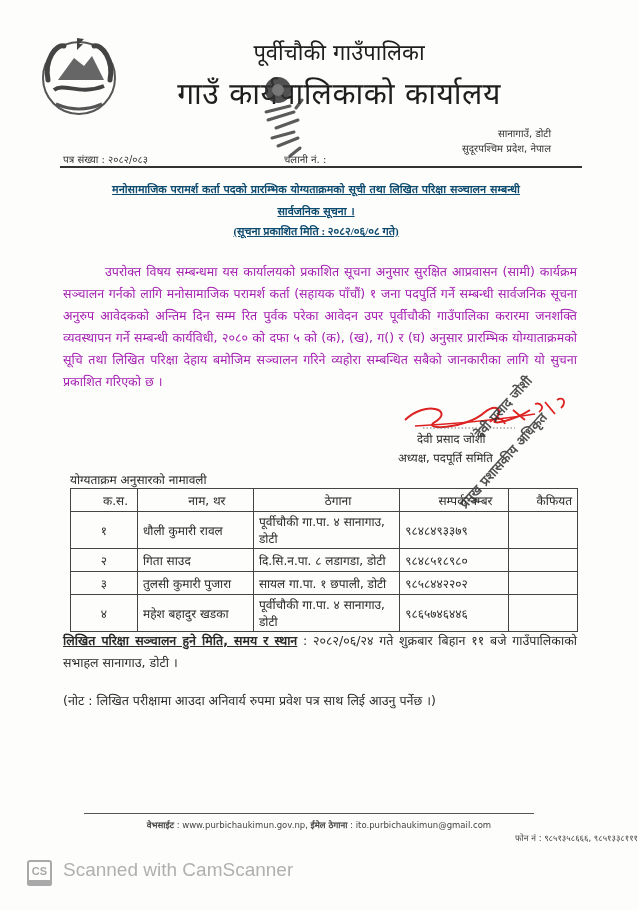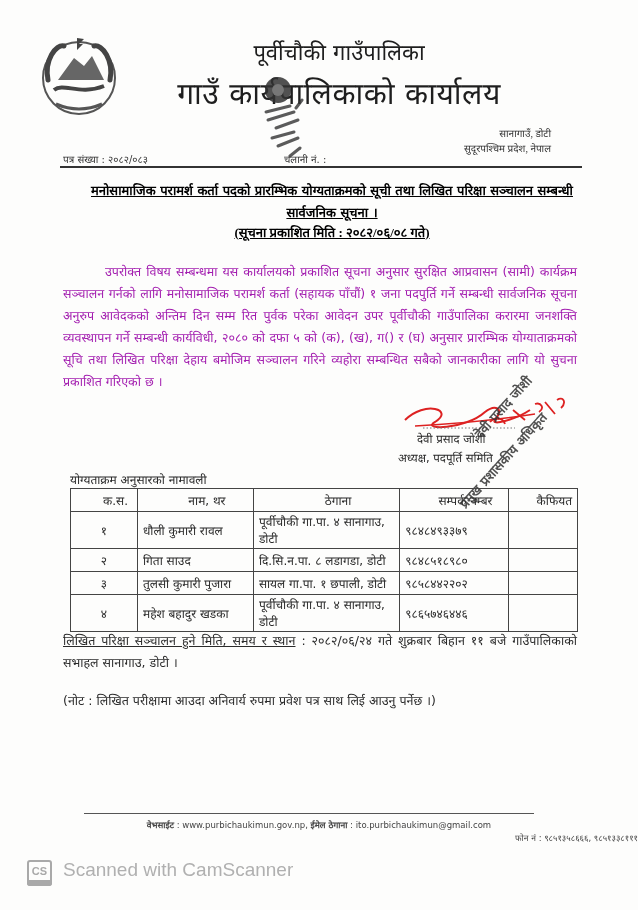--- a/index.html
+++ b/index.html
@@ -4,29 +4,29 @@
 <style>
   html, body { margin: 0; padding: 0; }
   body {
     width: 638px; height: 910px; background: #ffffff; position: relative; overflow: hidden;
     font-family: "DejaVu Sans", sans-serif; color: #2a2a2a;
   }
   .page { position: absolute; left: 0; top: 0; width: 638px; height: 910px; background: #fdfdfc; }
   .emblem { position: absolute; left: 34px; top: 30px; width: 90px; height: 90px; }
   .org-name { position: absolute; left: 0; width: 638px; text-align: center; top: 36px; font-size: 22px; color: #1e1e1e; padding-left: 40px; box-sizing: border-box; }
   .office-name { position: absolute; left: 0; width: 638px; text-align: center; top: 72px; font-size: 30px; color: #1e1e1e; padding-left: 40px; box-sizing: border-box; letter-spacing: 0.5px; }
-  .addr { position: absolute; right: 87px; text-align: left; font-size: 10px; color: #333; font-family: Liberation Serif, serif; }
+  .addr { position: absolute; right: 87px; text-align: left; font-size: 10px; color: #333; }
   .addr1 { top: 126px; }
   .addr2 { top: 141px; }
   .ref-line { position: absolute; top: 152px; font-size: 10px; color: #333; }
   .ref-left { left: 63px; }
   .ref-mid { left: 284px; }
   .rule-top { position: absolute; left: 60px; top: 166px; width: 522px; height: 2px; background: #333; }
   .seal-stamp { position: absolute; left: 250px; top: 72px; width: 70px; height: 96px; }
-  .subject { position: absolute; left: 72px; width: 520px; text-align: center; font-size: 13px; font-weight: bold; color: #000000; }
+  .subject { position: absolute; left: 56px; width: 520px; text-align: center; font-size: 11px; font-weight: bold; color: #0c4a6e; }
   .subject span { text-decoration: underline; }
   .s1 { top: 181px; }
   .s2 { top: 203px; }
   .s3 { top: 223px; font-family: Liberation Serif, serif; }
   .body-text { position: absolute; left: 63px; width: 514px; top: 261px; font-size: 12.5px; line-height: 22px; text-align: justify; color: #a21caf; }
   .body-text p { margin: 0; text-indent: 42px; }
   .signature { position: absolute; left: 395px; top: 390px; width: 180px; height: 70px; }
   .signer-name { position: absolute; left: 417px; top: 431px; font-size: 11.5px; color: #2a2a2a; }
   .signer-title { position: absolute; left: 398px; top: 450px; font-size: 11.5px; color: #2a2a2a; }
   .stamp-text { position: absolute; left: 470px; top: 430px; font-size: 13px; font-weight: bold; color: #333; transform: rotate(-48deg); transform-origin: left top; white-space: nowrap; opacity: 0.85; }
@@ -34,21 +34,21 @@
   .list-caption { position: absolute; left: 70px; top: 471px; font-size: 12px; color: #2a2a2a; }
   table.merit { position: absolute; left: 70px; top: 488px; width: 508px; border-collapse: collapse; font-size: 12px; color: #2a2a2a; }
   table.merit th, table.merit td { border: 1px solid #444; padding: 1px 5px; height: 20px; font-weight: normal; }
   table.merit th { text-align: center; padding-left: 28px; }
   table.merit td.c { text-align: center; }
   .col-sn { width: 38px; }
   .col-name { width: 120px; }
   .col-addr { width: 164px; }
   .col-phone { width: 96px; }
   .exam-info { position: absolute; left: 63px; width: 514px; top: 630px; font-size: 12.5px; line-height: 22px; text-align: justify; color: #2a2a2a; }
-  .exam-info .lbl { text-decoration: underline; }
+  .exam-info .lbl { text-decoration: underline; font-weight: bold; }
   .note { position: absolute; left: 63px; top: 692px; font-size: 12.5px; color: #2a2a2a; }
   .rule-bottom { position: absolute; left: 84px; top: 813px; width: 450px; height: 1px; background: #555; }
   .footer1 { position: absolute; left: 0; width: 638px; text-align: center; top: 819px; font-size: 8.5px; color: #444; box-sizing: border-box; }
   .footer1 b { font-weight: bold; }
   .footer2 { position: absolute; left: 0; width: 638px; text-align: right; top: 832px; font-size: 8.5px; color: #444; padding-left: 30px; box-sizing: border-box; }
   .cs-badge { position: absolute; left: 27px; top: 860px; width: 25px; height: 26px; border: 2px solid #a9a9a9; border-radius: 3px; box-sizing: border-box; font-family: Liberation Sans, sans-serif; font-size: 11px; font-weight: bold; color: #a9a9a9; text-align: center; line-height: 18px; }
   .cs-badge::after { content: ""; position: absolute; left: -2px; right: -2px; bottom: -2px; height: 6px; background: #a9a9a9; border-radius: 0 0 3px 3px; }
   .cs-text { position: absolute; left: 63px; top: 859px; font-size: 19px; color: #b0b0b0; font-family: "Liberation Sans", sans-serif; }
 </style>
 </head>

